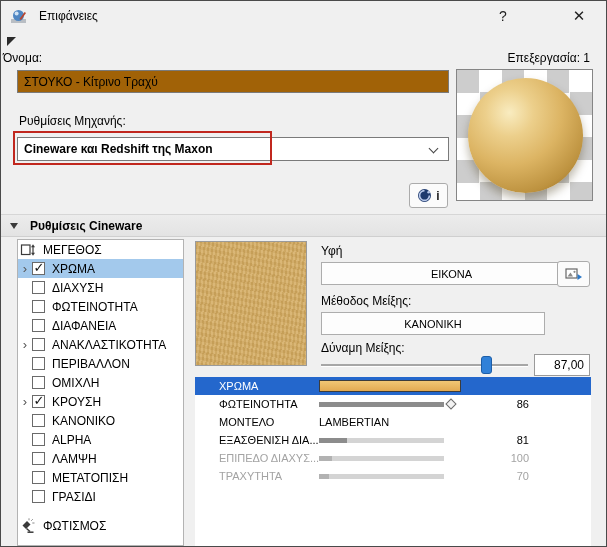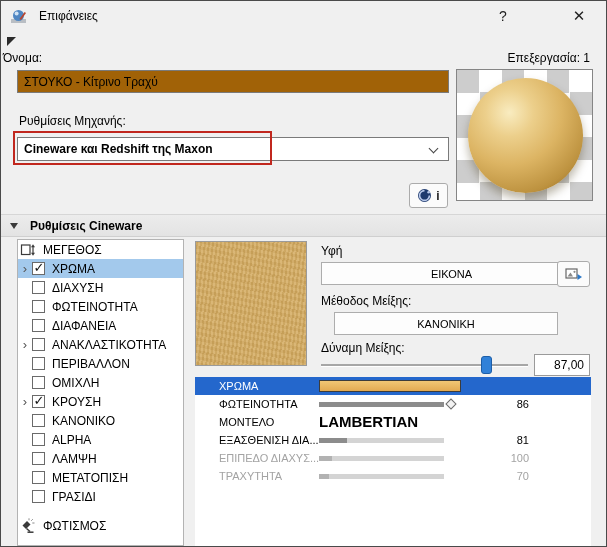--- a/index.html
+++ b/index.html
@@ -72,21 +72,21 @@
   .tex-thumb { position:absolute; left:194px; top:240px; width:112px; height:125px;
                border:1px solid #9a9a9a;
                background:
                  repeating-linear-gradient(97deg, rgba(120,90,30,0.10) 0 2px, rgba(255,255,255,0.08) 2px 4px),
                  repeating-linear-gradient(12deg, rgba(120,90,30,0.07) 0 3px, rgba(255,250,230,0.06) 3px 6px),
                  #d5ac63; }
   .lbl-yfi { left:320px; top:243px; }
   .flat-btn { position:absolute; height:23px; background:#fdfdfd; border:1px solid #adadad;
               font:11px "Liberation Sans",sans-serif; color:#000; text-align:center; }
   .btn-image { left:320px; top:261px; width:261px; }
-  .btn-mixmethod { left:320px; top:311px; width:224px;margin-left:13px; }
+  .btn-mixmethod { left:320px; top:311px; width:224px; }
   .texopt-btn { position:absolute; left:556px; top:260px; width:33px; height:26px;
                 background:#fbfbfb; border:1px solid #ababab; border-radius:3px;
                 display:flex; align-items:center; justify-content:center; }
   .lbl-mixmethod { left:320px; top:293px; }
   .lbl-mixstrength { left:320px; top:340px; }
 
   .slider { position:absolute; left:320px; top:354px; width:207px; height:20px; }
   .slider-track { position:absolute; left:0; right:0; top:9px; height:3px; background:#a6a6a6;
                   border-bottom:1px solid #fff; }
   .slider-thumb { position:absolute; top:1px; width:11px; height:18px; background:#3181d8;
@@ -102,21 +102,21 @@
   .prop-row.disabled .prop-label, .prop-row.disabled .prop-value { color:#a3a3a3; }
   .prop-label { padding-left:24px; font-size:11px; white-space:nowrap; overflow:hidden; }
   .prop-mid { position:relative; height:18px; }
   .prop-value { font-size:11px; text-align:right; }
   .color-swatch { position:absolute; left:0; top:2.5px; width:142px; height:12px; border:1px solid #3c3c3c; }
   .mini-track { position:absolute; left:0; top:6.5px; width:125px; height:5px; background:#d4d4d4; }
   .mini-fill { display:block; height:100%; background:#8c8c8c; }
   .prop-row.disabled .mini-fill { background:#b2b2b2; }
   .mini-marker { position:absolute; left:128px; top:4.5px; width:8px; height:8px;
                  background:#f2f2f2; border:1.5px solid #6b6b6b; transform:rotate(45deg); }
-  .prop-text { position:absolute; left:0; top:0; line-height:18px; font-size:15px; white-space:nowrap;font-weight:bold; }
+  .prop-text { position:absolute; left:0; top:0; line-height:18px; font-size:11px; white-space:nowrap; }
 
   
   .preview { position:absolute; left:455px; top:68px; width:137px; height:132px;
              border:1px solid #858585;
              background:repeating-conic-gradient(#ffffff 0% 25%, #cdcdcd 0% 50%);
              background-size:45px 45px; overflow:hidden; }
   .sphere { position:absolute; left:11px; top:8px; width:115px; height:115px; border-radius:50%;
             background:radial-gradient(circle at 36% 30%, #f9ecc0 0%, #eccf8b 22%, #dcb463 48%, #bd923f 75%, #8a6526 95%);
             box-shadow:0 6px 10px rgba(60,45,10,0.35); }
 </style>

